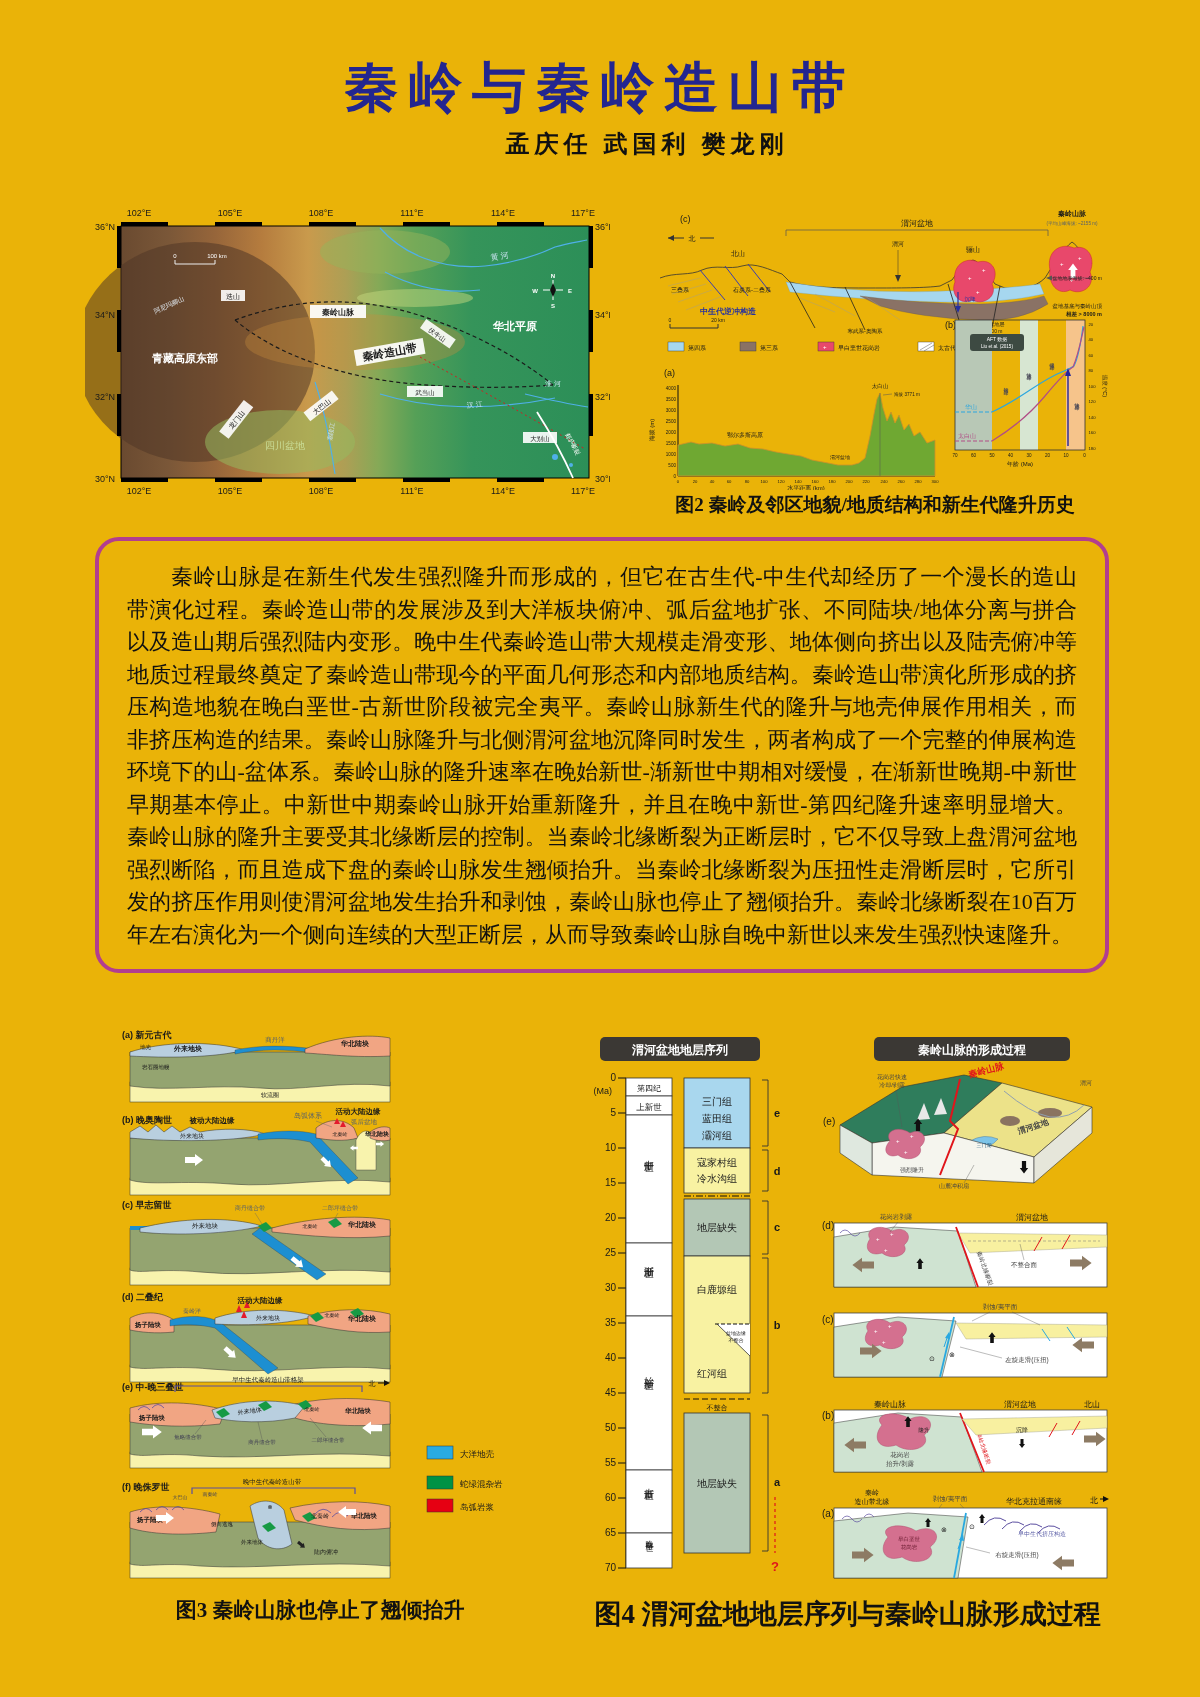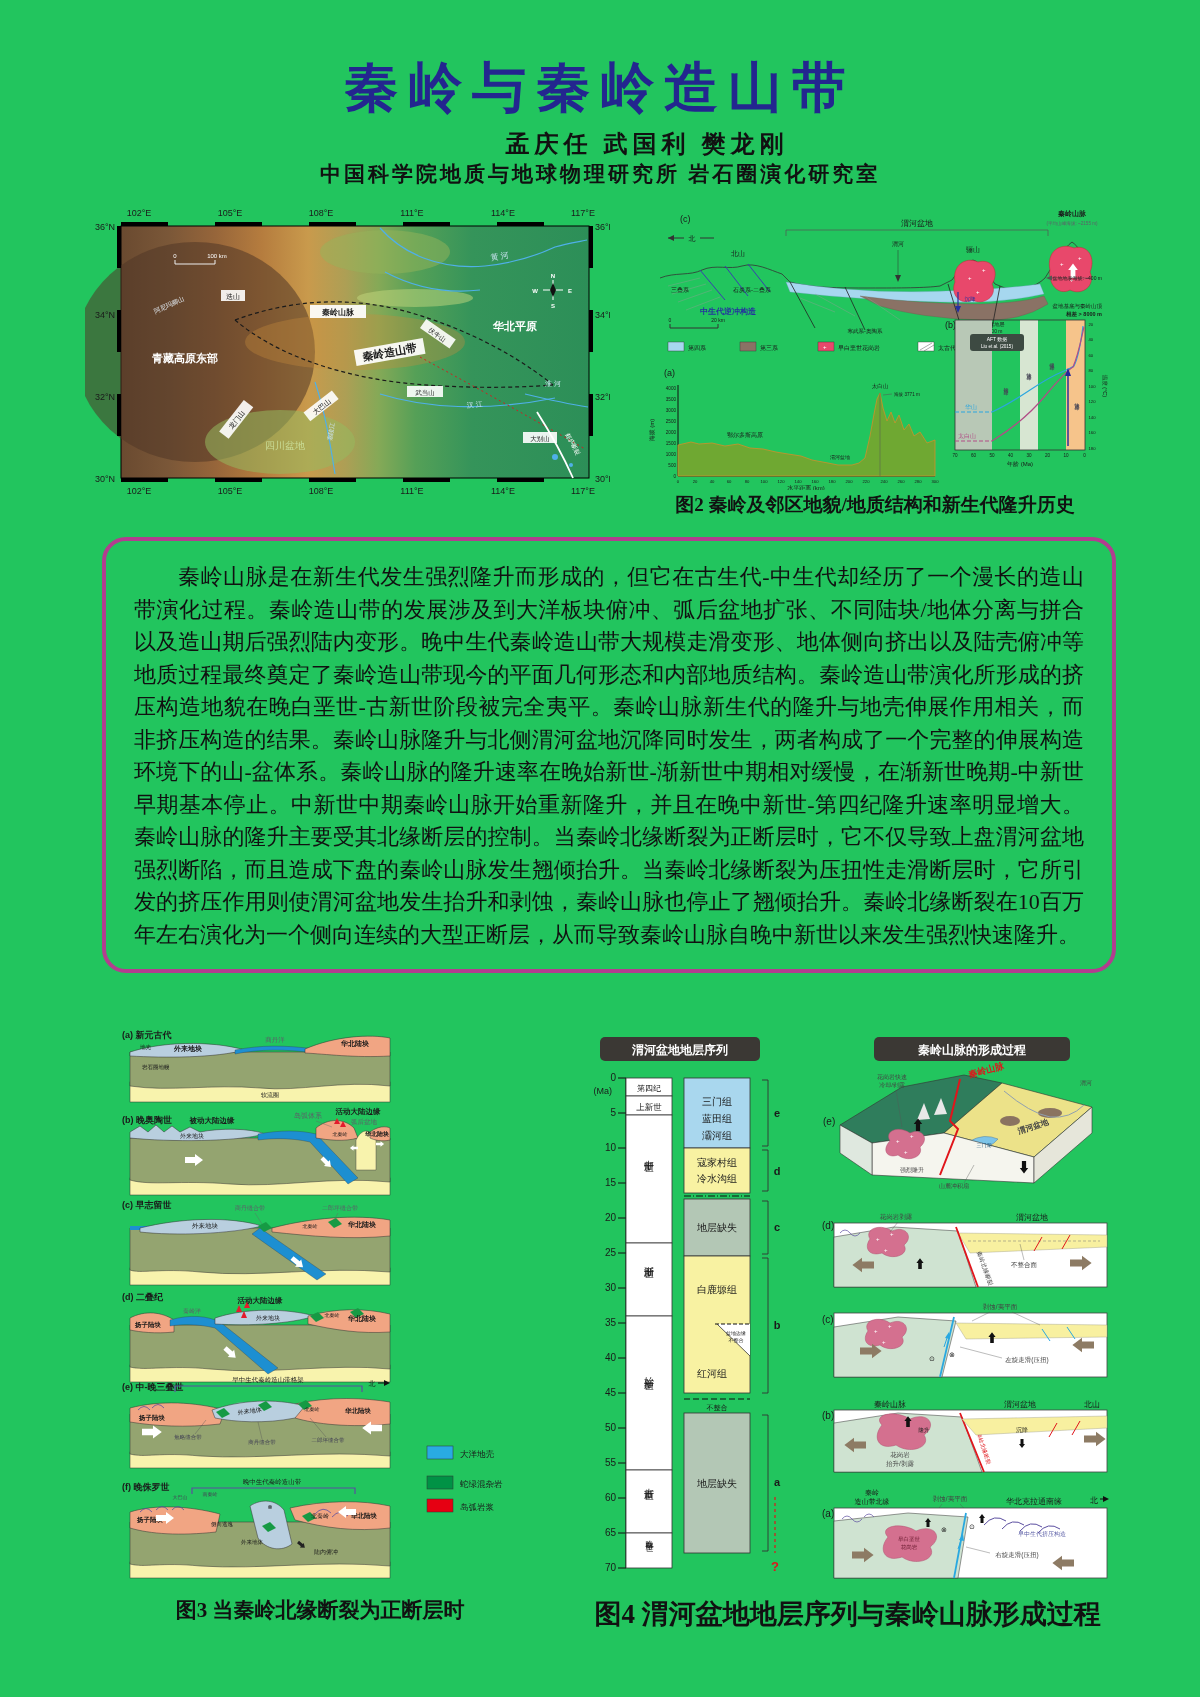--- a/index.html
+++ b/index.html
@@ -1,45 +1,44 @@
 <!DOCTYPE html>
 <html><head>
 <meta charset="utf-8">
 <style>
   html,body{margin:0;padding:0;background:#fff;}
-  .page{position:relative;width:1200px;height:1697px;background:#22c55e;overflow:hidden;
+  .page{position:relative;width:1200px;height:1697px;background:#eab308;overflow:hidden;
         font-family:"Liberation Serif","DejaVu Serif",serif;color:#111;}
   .abs{position:absolute;}
   .ctr{text-align:center;width:100%;}
   .title{top:52px;font-size:54px;font-weight:bold;color:#23268f;letter-spacing:10px;}
   .authors{top:128px;font-size:24px;font-weight:bold;letter-spacing:5px;padding-left:47px;}
   .affil{top:160px;font-size:21px;font-weight:bold;letter-spacing:3px;}
   .caption{font-size:19px;font-weight:bold;text-align:center;}
-  .abstract-box{left:102px;top:537px;width:950px;height:408px;border:4px solid #b23e8f;
+  .abstract-box{left:95px;top:537px;width:950px;height:408px;border:4px solid #b23e8f;
         border-radius:24px;padding:20px 28px 0 28px;}
   .abstract-box p{margin:0;font-size:22px;line-height:32.5px;text-indent:2em;text-align:justify;}
   svg text{font-family:"Liberation Sans","DejaVu Sans",sans-serif;}
   .b{font-weight:bold}.m{text-anchor:middle}.e{text-anchor:end}
   .f4{font-size:4.2px}.f45{font-size:4.6px}.f5{font-size:5px}.f55{font-size:5.5px}
   .f6{font-size:6px}.f65{font-size:6.5px}.f7{font-size:7px}.f75{font-size:7.5px}
   .f8{font-size:8px}.f85{font-size:8.5px}.f9{font-size:9px}.f10{font-size:10px}
   .f11{font-size:11px}.f12{font-size:12px}.f13{font-size:13px}
   .cw{fill:#fff}.ck{fill:#1a1a1a}.cg{fill:#5a6268}.cgl{fill:#dde4ea}.cb{fill:#2530a0}
   .cr{fill:#e0151b}.cbl{fill:#2ba6df}.cmg{fill:#b14d86}
   .criv{fill:#cfe6f5}.cgr2{fill:#445}.cdr{fill:#701f35}.cbas{fill:#444}
   .vert{writing-mode:vertical-rl;text-orientation:upright;letter-spacing:1px;}
 </style>
 </head>
 <body>
 
 <div class="page">
 
   <div class="abs ctr title">秦岭与秦岭造山带</div>
   <div class="abs ctr authors">孟庆任 武国利 樊龙刚</div>
-  <div class="abs ctr affil">中国科学院地质与地球物理研究所 岩石圈演化研究室</div>
 
   <div class="abs" style="left:85px;top:202px;width:525px;height:300px;">
   <svg width="525" height="300" viewBox="0 0 525 300">
     <defs>
       <linearGradient id="terr" x1="0" y1="0" x2="1" y2="0">
         <stop offset="0" stop-color="#6a4a30"></stop>
             <stop offset=".1" stop-color="#7a5738"></stop>
         <stop offset=".2" stop-color="#96653a"></stop>
             <stop offset=".3" stop-color="#b57c3e"></stop>
         <stop offset=".4" stop-color="#c99a4c"></stop>
@@ -486,21 +485,21 @@
     <g>
       <rect x="327" y="426" width="26" height="13" fill="#29abe2" stroke="#333" stroke-width=".5"></rect>
       <text x="360" y="437" class="f85 ck">大洋地壳</text>
       <rect x="327" y="456" width="26" height="13" fill="#009245" stroke="#333" stroke-width=".5"></rect>
       <text x="360" y="467" class="f85 ck">蛇绿混杂岩</text>
       <rect x="327" y="479" width="26" height="13" fill="#e60012" stroke="#333" stroke-width=".5"></rect>
       <text x="360" y="490" class="f85 ck">岛弧岩浆</text>
     </g>
   </svg>
   </div>
-  <div class="abs caption" style="left:85px;top:1596px;width:470px;font-size:21px;">图3 当秦岭北缘断裂为正断层时</div>
+  <div class="abs caption" style="left:85px;top:1596px;width:470px;font-size:21px;">图3 秦岭山脉也停止了翘倾抬升</div>
 
   <div class="abs" style="left:572px;top:1025px;width:545px;height:560px;text-align:right;">
   <svg width="545" height="560" viewBox="0 0 545 560">
 
     <g>
       <rect x="28" y="12" width="160" height="24" rx="5" fill="#3b3834"></rect>
       <text x="108" y="29" class="f12 cw b m">渭河盆地地层序列</text>
       <line x1="54" y1="53" x2="54" y2="543" stroke="#111" stroke-width="1"></line>
       <g class="f10 ck e">
         <text x="44" y="56">0</text>

